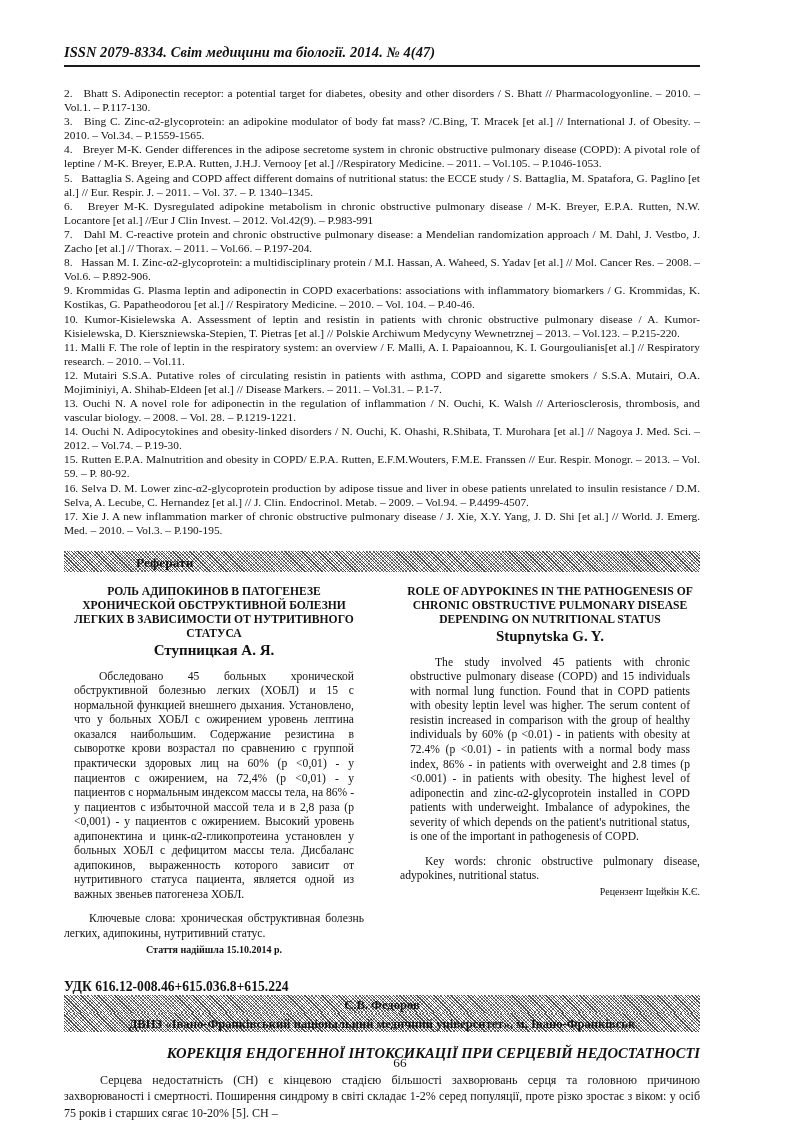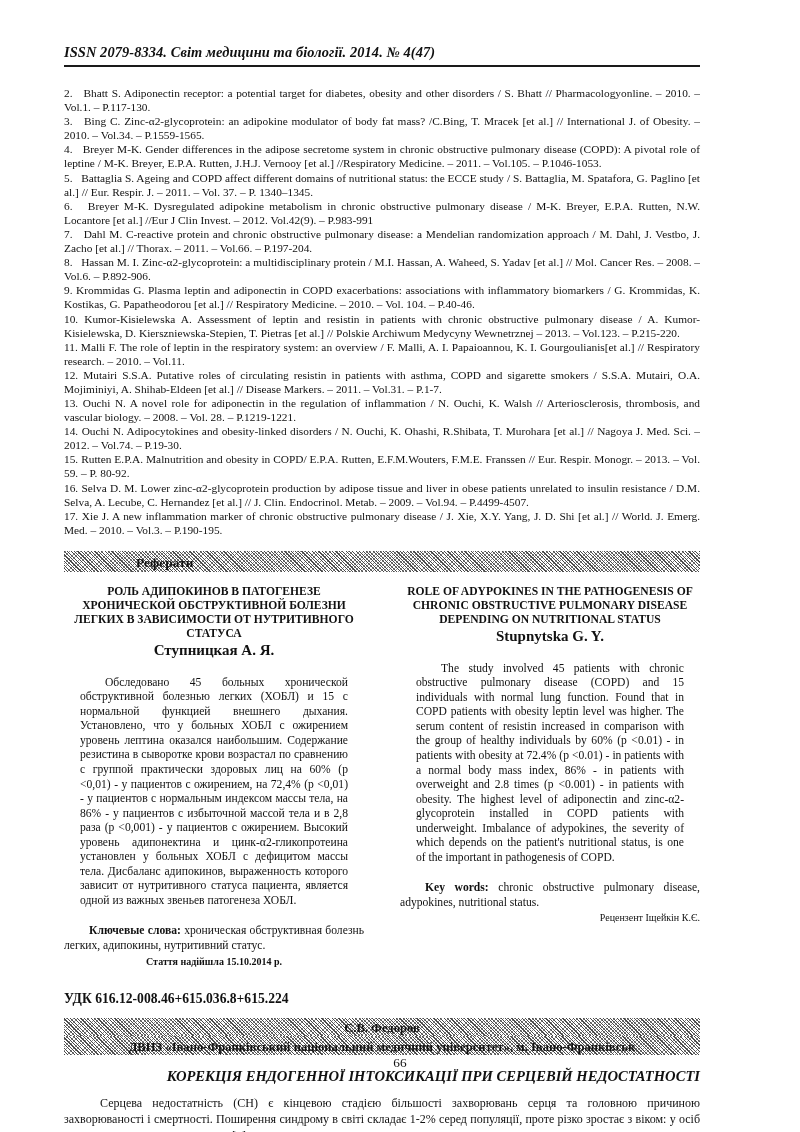--- a/index.html
+++ b/index.html
@@ -111,46 +111,45 @@
   }
   .abs-author {
     font-weight: bold;
     font-size: 15px;
     text-align: center;
     margin: 0 0 0 0;
   }
   .abs-body {
     text-align: justify;
     text-justify: inter-word;
-    margin: 16px;
+    margin: 10px;
     text-indent: 25px;
     hyphens: none;
   }
   .abs-keywords {
     text-align: justify;
     text-justify: inter-word;
     margin: 0;
     text-indent: 25px;
   }
-  .abs-keywords b { font-weight: bold; }
+  .abs-keywords b { font-weight: normal; }
   .abs-foot {
     text-align: right;
     margin-top: 2px;
     font-size: 10px;
   }
   .abs-foot.left-col { text-align: center; font-weight: bold; }
 
   
   .udk {
     margin-top: 23px;
     font-weight: bold;
     font-size: 13.6px;
   }
   .band-author {
-    margin-top: 11px;
     height: 18px;
     line-height: 18px;
     text-align: center;
   }
   .band-author .a-name {
     font-weight: bold;
     font-size: 12.6px;
   }
   .band-affil {
     height: 19px;

